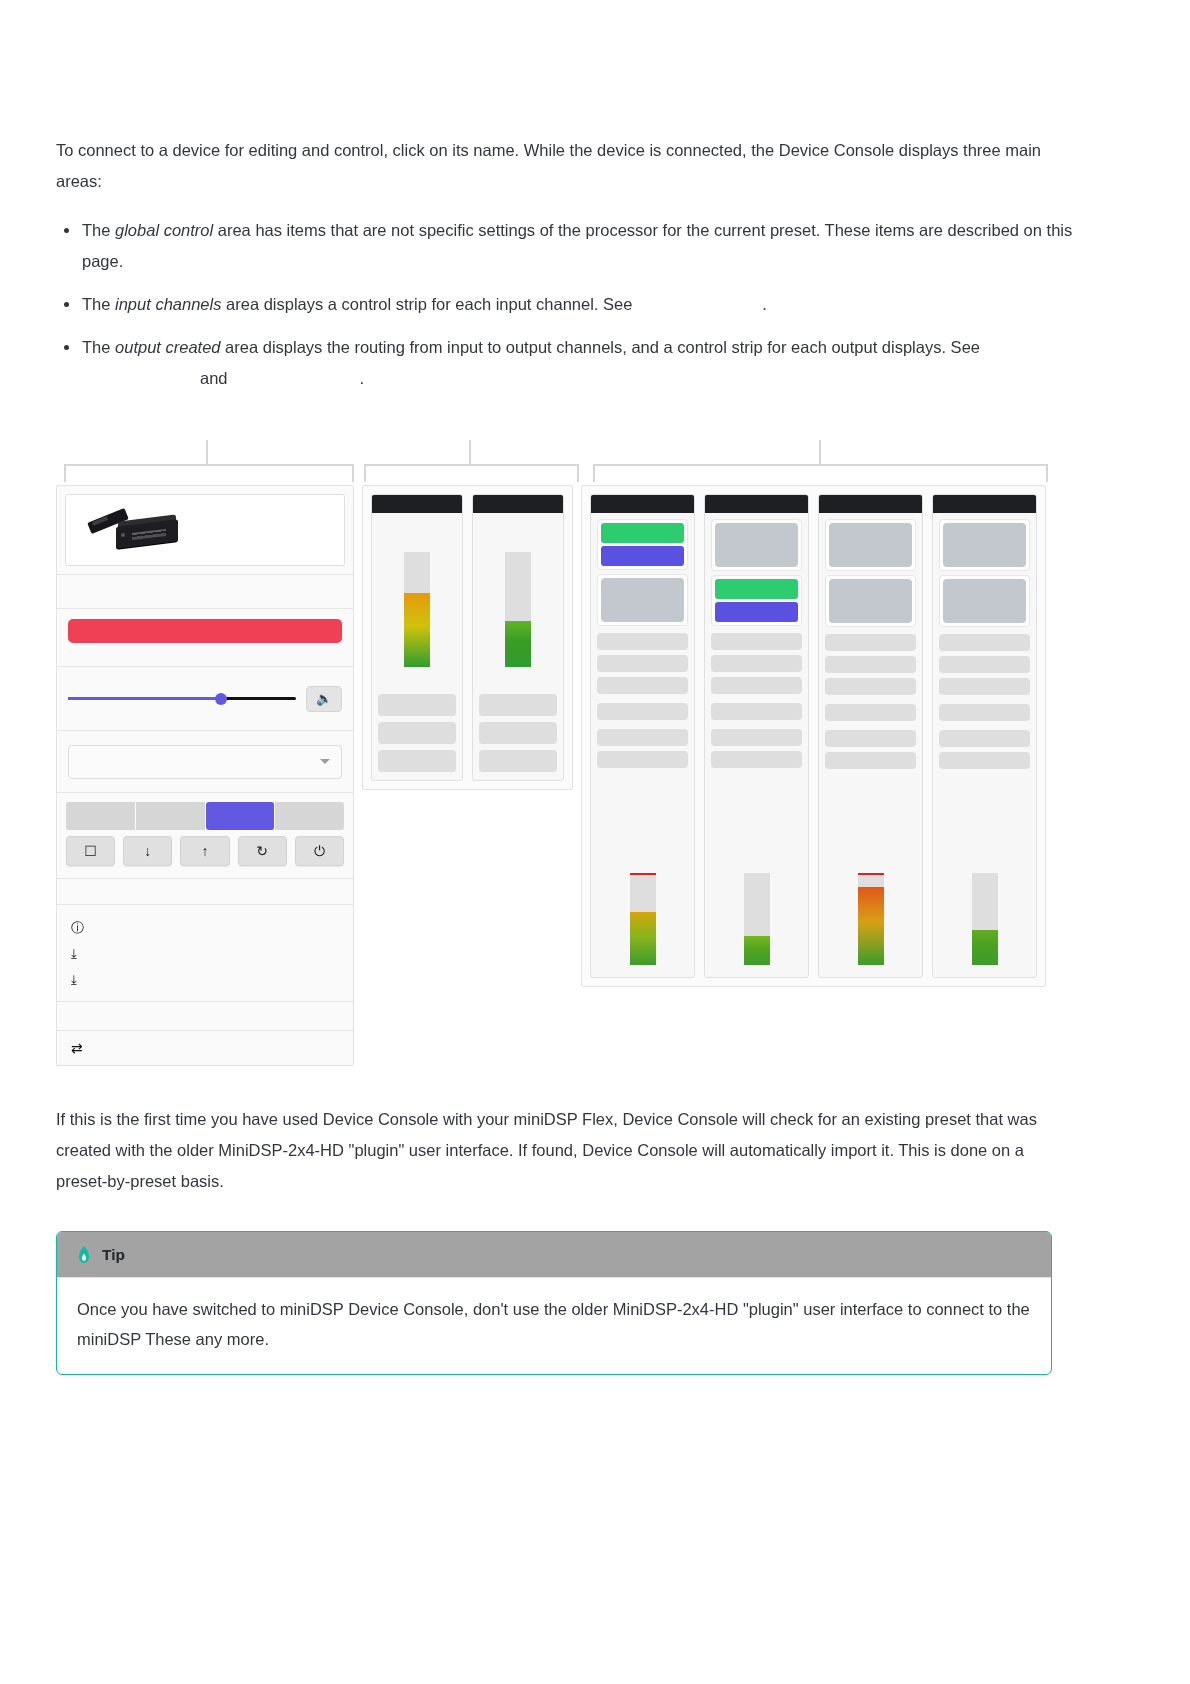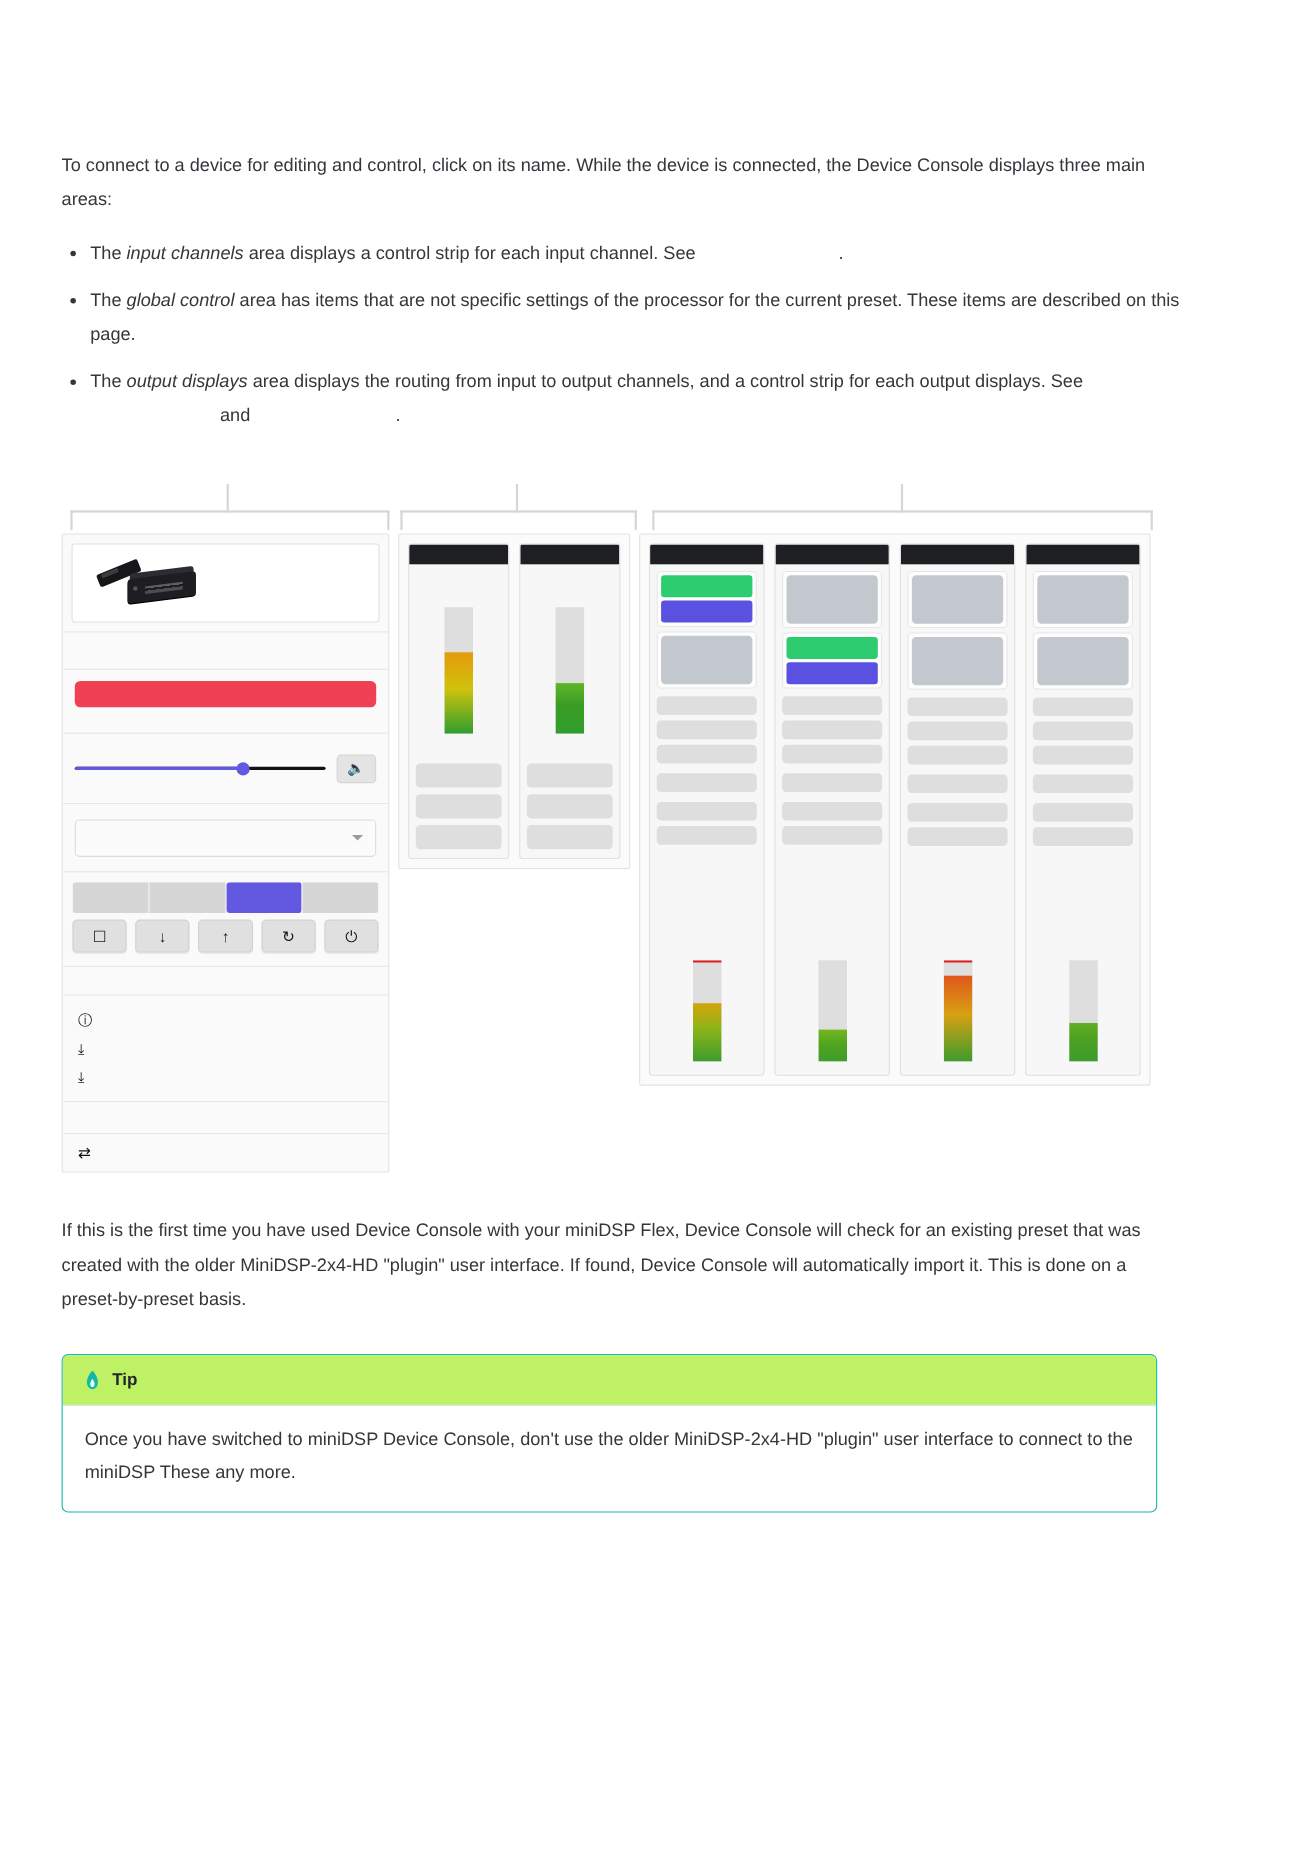--- a/index.html
+++ b/index.html
@@ -366,21 +366,21 @@
   .tipbox{
     margin-top:34px;
     width:996px;
     border:1px solid #14b8a6;
     border-radius:6px;
     overflow:hidden;
     background:#ffffff;
     box-sizing:border-box;
   }
   .tip-head{
-    background:#bef264;
+    background:#a3a3a3;
     padding:14px 20px 13px 20px;
     display:flex;align-items:center;gap:11px;
     border-bottom:1px solid #cfeeea;
   }
   .flame{
     width:14px;height:18px;
     position:relative;
     flex:0 0 auto;
   }
   .tip-title{
@@ -396,23 +396,23 @@
   }
 </style>
 </head>
 <body>
 
 <div class="page">
 
   <p class="para">To connect to a device for editing and control, click on its name. While the device is connected, the Device Console displays three main areas:</p>
 
   <ul class="bullets">
+    <li><span>The </span><em>global control</em><span> area has items that are not specific settings of the processor for the current preset. These items are described on this page.</span></li>
     <li><span>The </span><em>input channels</em><span> area displays a control strip for each input channel. See</span><a class="linkgap" style="width:130px"></a><span>.</span></li>
-    <li><span>The </span><em>global control</em><span> area has items that are not specific settings of the processor for the current preset. These items are described on this page.</span></li>
-    <li><span>The </span><em>output displays</em><span> area displays the routing from input to output channels, and a control strip for each output displays. See</span><a class="linkgap" style="width:118px"></a><span>and</span><a class="linkgap" style="width:132px"></a><span>.</span></li>
+    <li><span>The </span><em>output created</em><span> area displays the routing from input to output channels, and a control strip for each output displays. See</span><a class="linkgap" style="width:118px"></a><span>and</span><a class="linkgap" style="width:132px"></a><span>.</span></li>
   </ul>
 
   <div class="figure">
 
     <div class="brackets">
       <div class="stem" style="left:150px"></div>
       <div class="bracket" style="left:8px;width:290px"></div>
 
       <div class="stem" style="left:413px"></div>
       <div class="bracket" style="left:308px;width:215px"></div>

